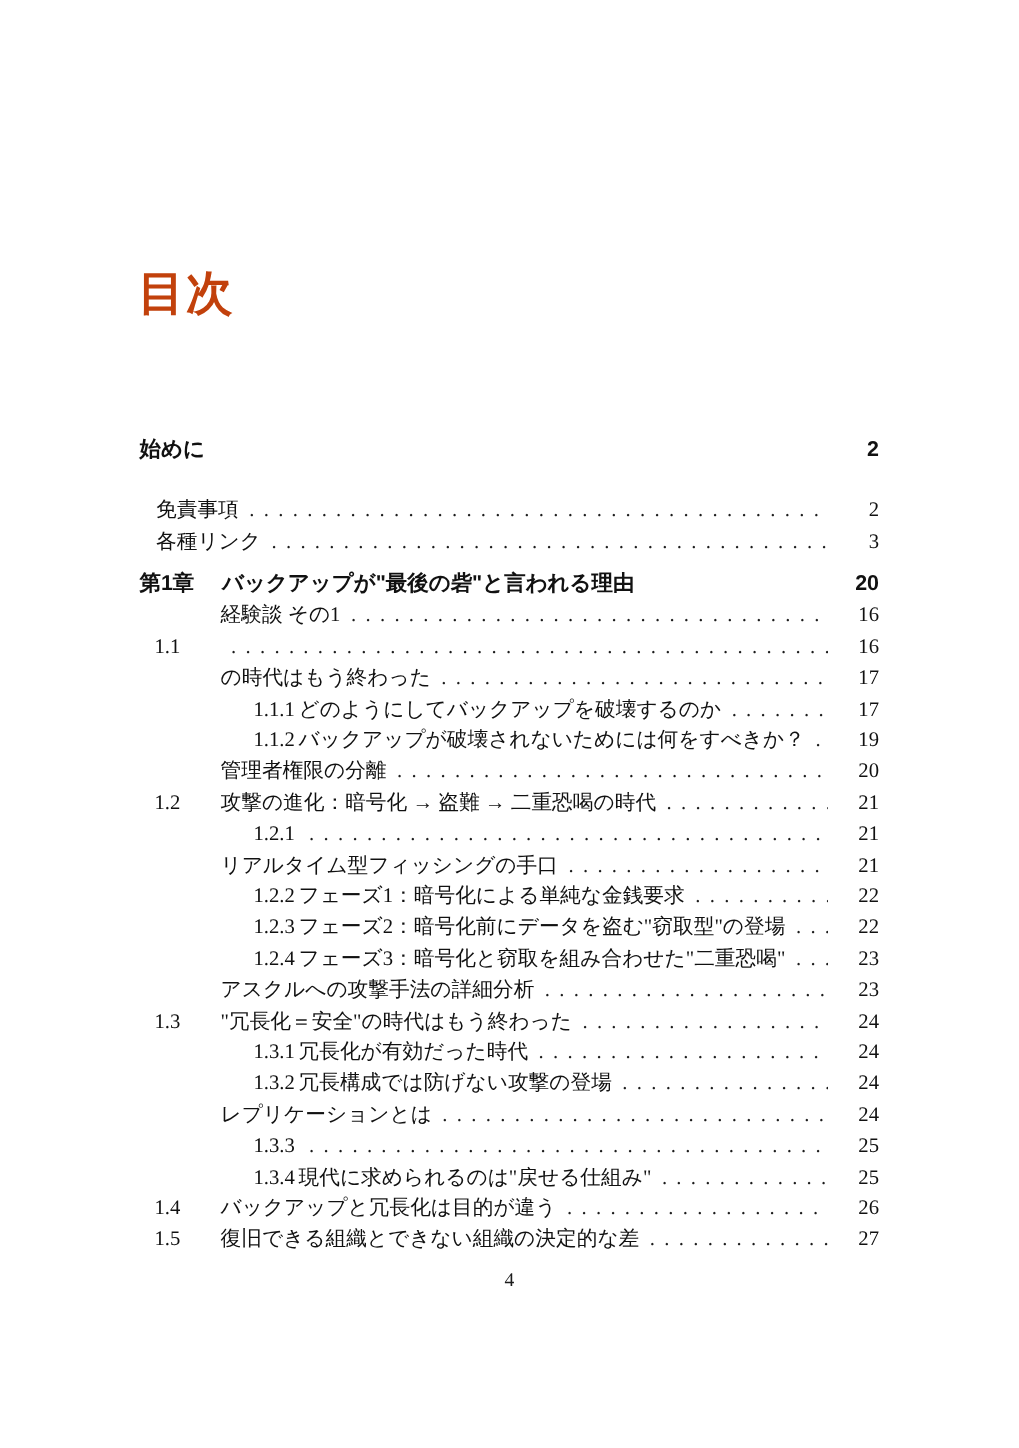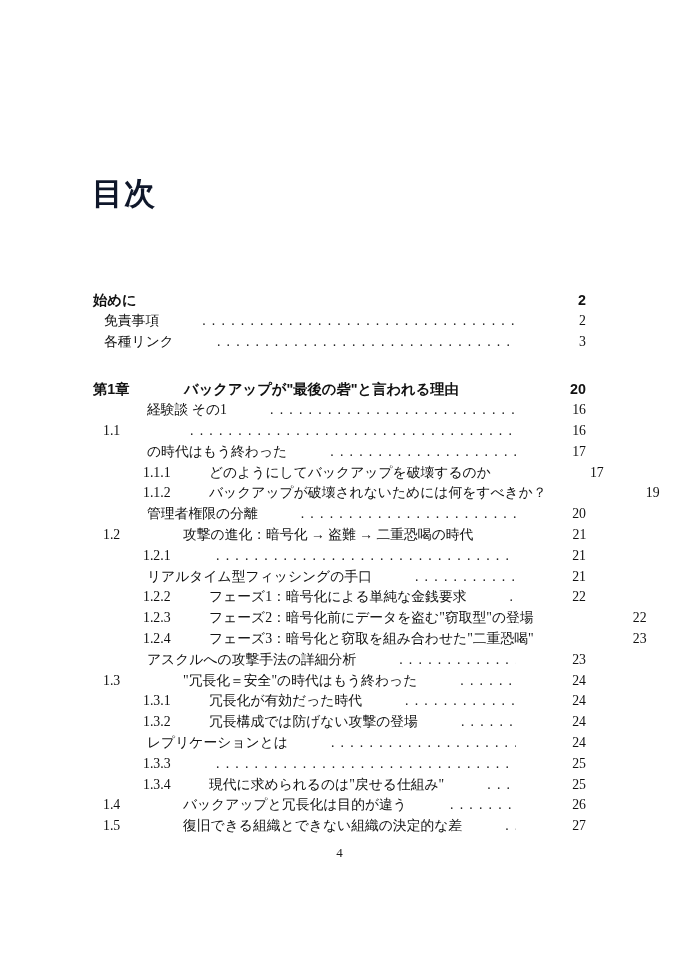--- a/index.html
+++ b/index.html
@@ -12,54 +12,53 @@
   .page {
     position: relative;
     width: 679px; height: 965px;
     background: #ffffff;
     overflow: hidden;
   }
   .page-title {
     position: absolute;
     left: 92px; top: 180px;
     margin: 0;
-    font-family: Liberation Mono, monospace;
+    font-family: Liberation Sans, sans-serif;
     font-weight: bold;
     font-size: 31px;
     line-height: 1;
     letter-spacing: 1px;
-    color: #0f172a;
+    color: #c2410c;
   }
   .toc {
     position: absolute;
     left: 93px; top: 290px;
     width: 493px;
   }
   .toc-row {
     display: flex;
     align-items: baseline;
     height: 20.8px;
     line-height: 20.8px;
     font-size: 13.8px;
     white-space: nowrap;
-    gap: 36px;
   }
   .toc-row .title { white-space: nowrap; }
   .toc-row.chapter {
     font-family: "Liberation Sans", "DejaVu Sans", sans-serif;
     font-weight: bold;
     font-size: 14.3px;
     margin-top: 27px;
   }
   .toc-row.chapter:first-child { margin-top: 0; }
   .toc-row.chapter .num { flex: none; width: 55px; }
-  .toc-row.front .title { padding-left: 11px; }
+  .toc-row.front .title { padding-left: 11px; margin-top: 19px; }
   .toc-row.plain .title { padding-left: 54px; }
   .toc-row.section .num { flex: none; margin-left: 10px; width: 44px; }
-  .toc-row.subsection .num { flex: none; margin-left: 50px; width: 30px; }
+  .toc-row.subsection .num { flex: none; margin-left: 76px; width: 30px; }
   .dots {
     flex: 1 1 auto;
     overflow: hidden;
     white-space: nowrap;
     margin: 0 6px 0 7px;
     letter-spacing: 6.2px;
     color: #1c1c1c;
   }
   .spacer { flex: 1 1 auto; }
   .pagenum { flex: none; width: 28px; text-align: right; }

